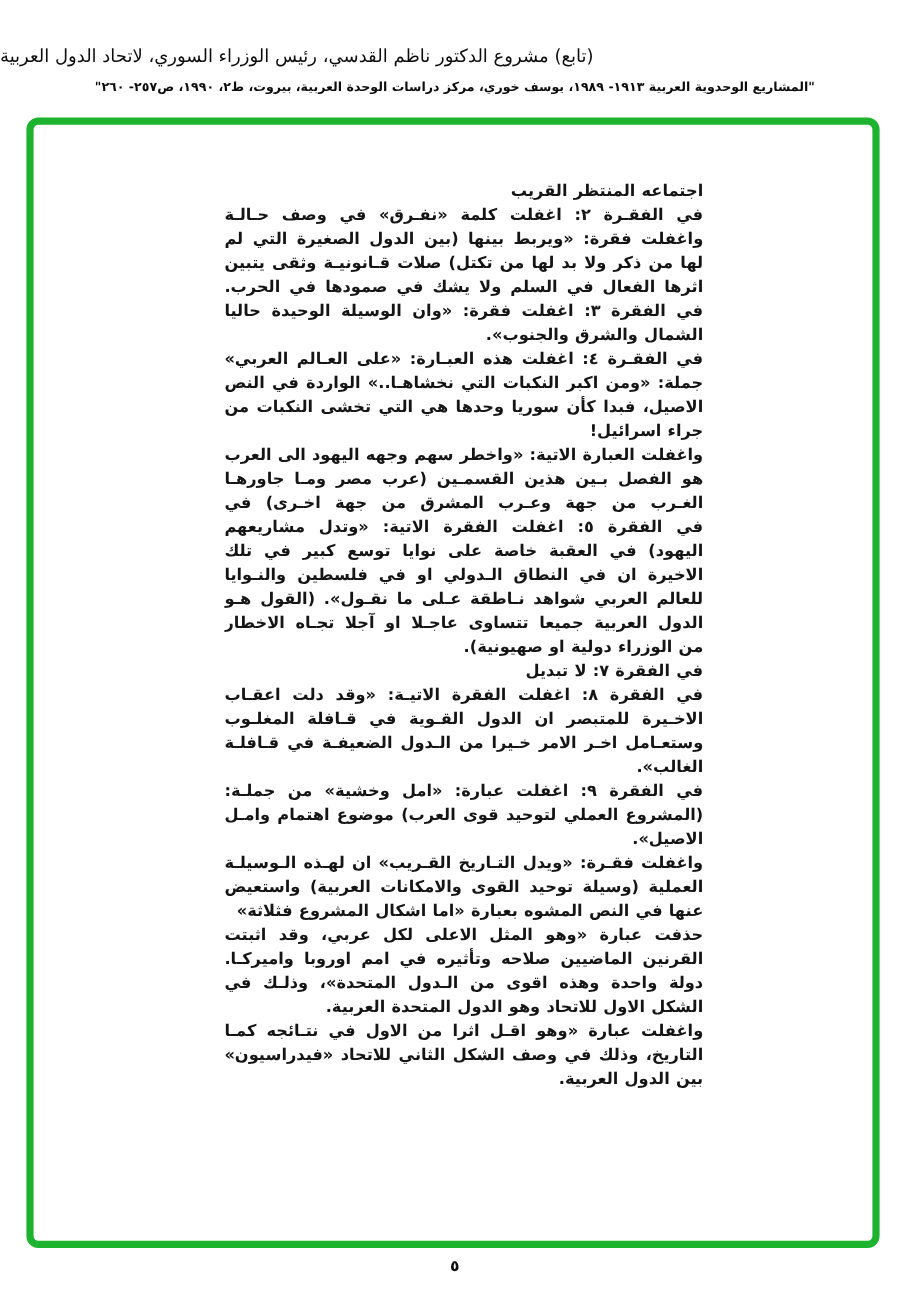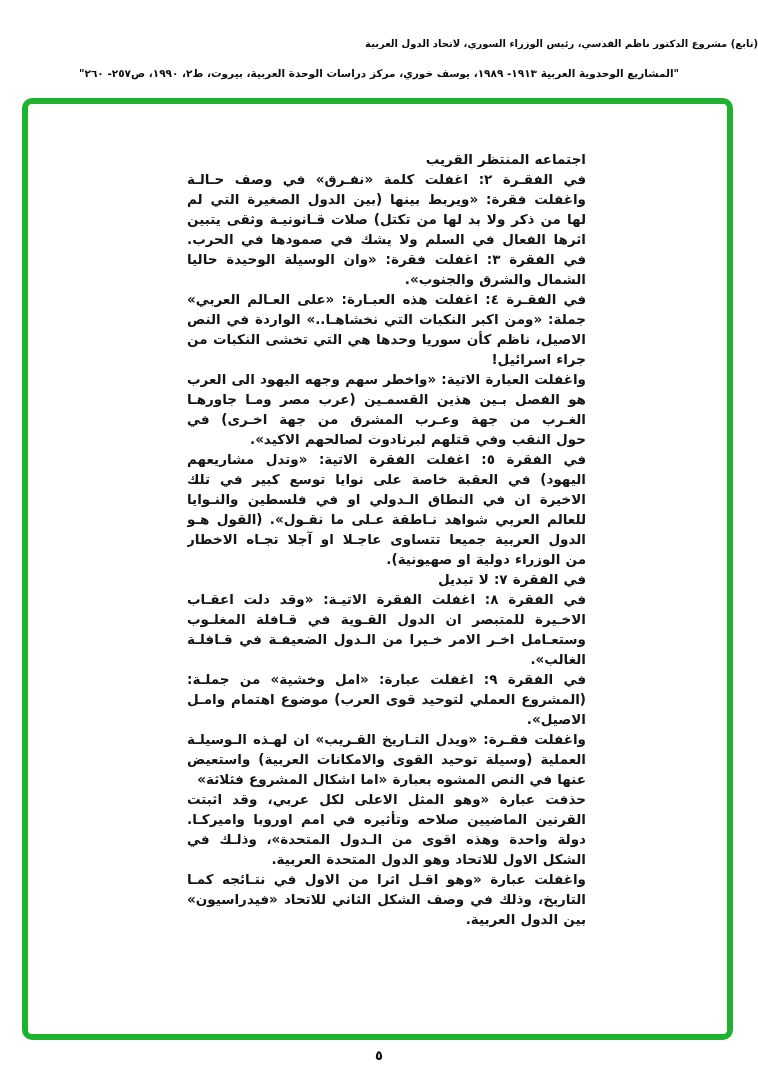--- a/index.html
+++ b/index.html
@@ -1,22 +1,22 @@
 <!DOCTYPE html>
 <html lang="ar"><head>
 <meta charset="utf-8">
 <style>
   html,body{margin:0;padding:0;background:#ffffff;}
   .page{
     position:relative;width:758px;height:1078px;background:#ffffff;overflow:hidden;
     font-family:"DejaVu Sans",sans-serif;color:#121212;
   }
   .hdr1{
-    position:absolute;top:38px;left:0;width:100%;text-align:right;direction:rtl;
-    font-size:10px;font-weight:bold;color:#0c0c0c;letter-spacing:0;
+    position:absolute;top:38px;left:0;width:100%;text-align:left;direction:rtl;
+    font-size:15px;font-weight:normal;color:#0c0c0c;letter-spacing:0;
   }
   .hdr2{
     position:absolute;top:67px;left:0;width:100%;text-align:center;direction:rtl;
     font-size:10.5px;font-weight:bold;color:#0c0c0c;
   }
   .frame{
     position:absolute;left:22px;top:98px;width:711px;height:942px;
     box-sizing:border-box;border:6px solid #1eb32e;border-radius:10px;
     background:transparent;
   }
@@ -49,26 +49,25 @@
   <div class="text-block">
       <div class="line r">اجتماعه المنتظر القريب</div>
       <div class="line">في الفقـرة ٢: اغفلت كلمة «نفـرق» في وصف حـالـة العـرب.</div>
       <div class="line">واغفلت فقرة: «ويربط بينها (بين الدول الصغيرة التي لم يعد</div>
       <div class="line">لها من ذكر ولا بد لها من تكتل) صلات قـانونيـة وثقى يتبين</div>
       <div class="line">اثرها الفعال في السلم ولا يشك في صمودها في الحرب.</div>
       <div class="line">في الفقرة ٣: اغفلت فقرة: «وان الوسيلة الوحيدة حاليا لاتقاء</div>
       <div class="line r">الشمال والشرق والجنوب».</div>
       <div class="line">في الفقـرة ٤: اغفلت هذه العبـارة: «على العـالم العربي» من</div>
       <div class="line">جملة: «ومن اكبر النكبات التي نخشاهـا..» الواردة في النص</div>
-      <div class="line">الاصيل، ناظم كأن سوريا وحدها هي التي تخشى النكبات من</div>
+      <div class="line">الاصيل، فبدا كأن سوريا وحدها هي التي تخشى النكبات من</div>
       <div class="line r">جراء اسرائيل!</div>
       <div class="line">واغفلت العبارة الاتية: «واخطر سهم وجهه اليهود الى العرب</div>
       <div class="line">هو الفصل بـين هذين القسمـين (عرب مصر ومـا جاورهـا في</div>
       <div class="line">الغـرب من جهة وعـرب المشرق من جهة اخـرى) في مناورتهم</div>
-      <div class="line r">حول النقب وفي قتلهم لبرنادوت لصالحهم الاكيد».</div>
       <div class="line">في الفقرة ٥: اغفلت الفقرة الاتية: «وتدل مشاريعهم (مشاريع</div>
       <div class="line">اليهود) في العقبة خاصة على نوايا توسع كبير في تلك المياه».</div>
       <div class="line">الاخيرة ان في النطاق الـدولي او في فلسطين والنـوايا المبيتـة</div>
       <div class="line">للعالم العربي شواهد نـاطقة عـلى ما نقـول». (القول هـو ان</div>
       <div class="line">الدول العربية جميعا تتساوى عاجـلا او آجلا تجـاه الاخطار</div>
       <div class="line r">من الوزراء دولية او صهيونية).</div>
       <div class="line r">في الفقرة ٧: لا تبديل</div>
       <div class="line">في الفقرة ٨: اغفلت الفقرة الاتيـة: «وقد دلت اعقـاب الحرب</div>
       <div class="line">الاخـيرة للمتبصر ان الدول القـوية في قـافلة المغلـوب تعامـل</div>
       <div class="line">وستعـامل اخـر الامر خـيرا من الـدول الضعيفـة في قـافلـة</div>

